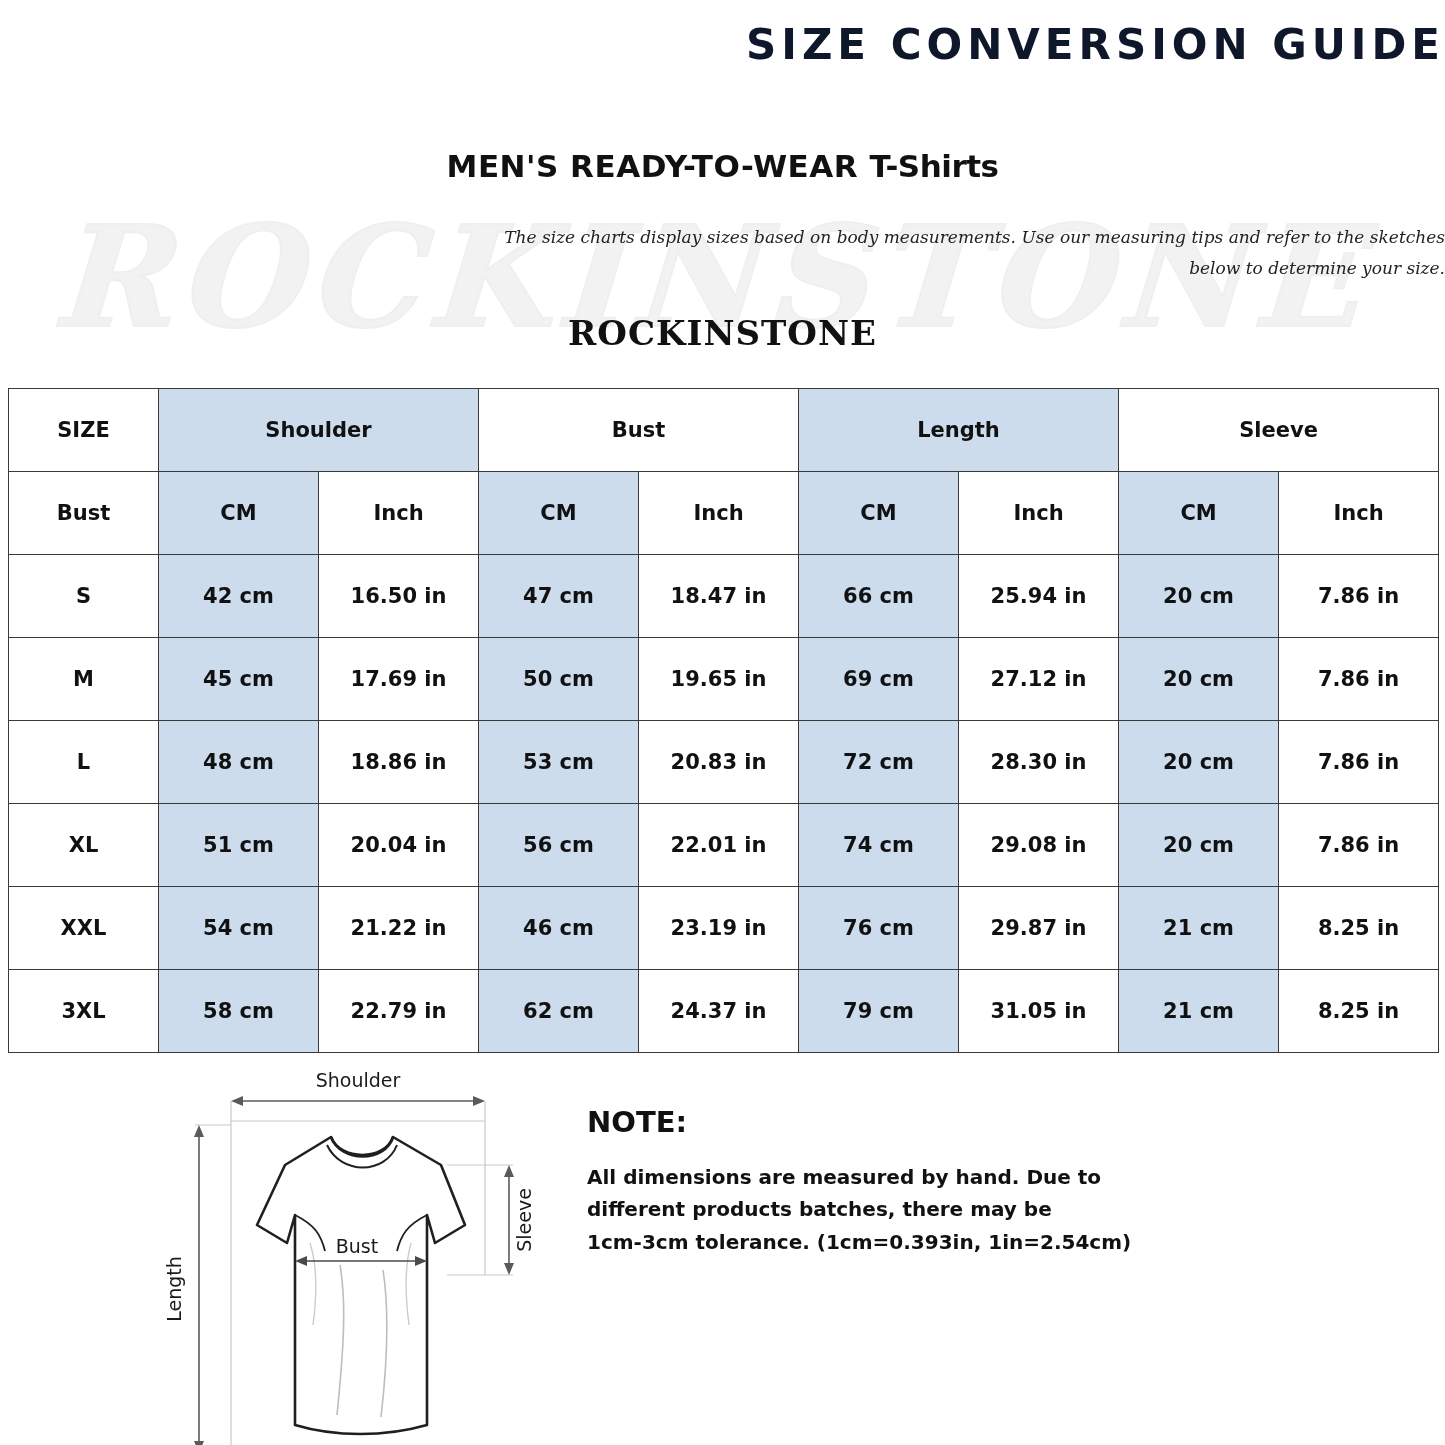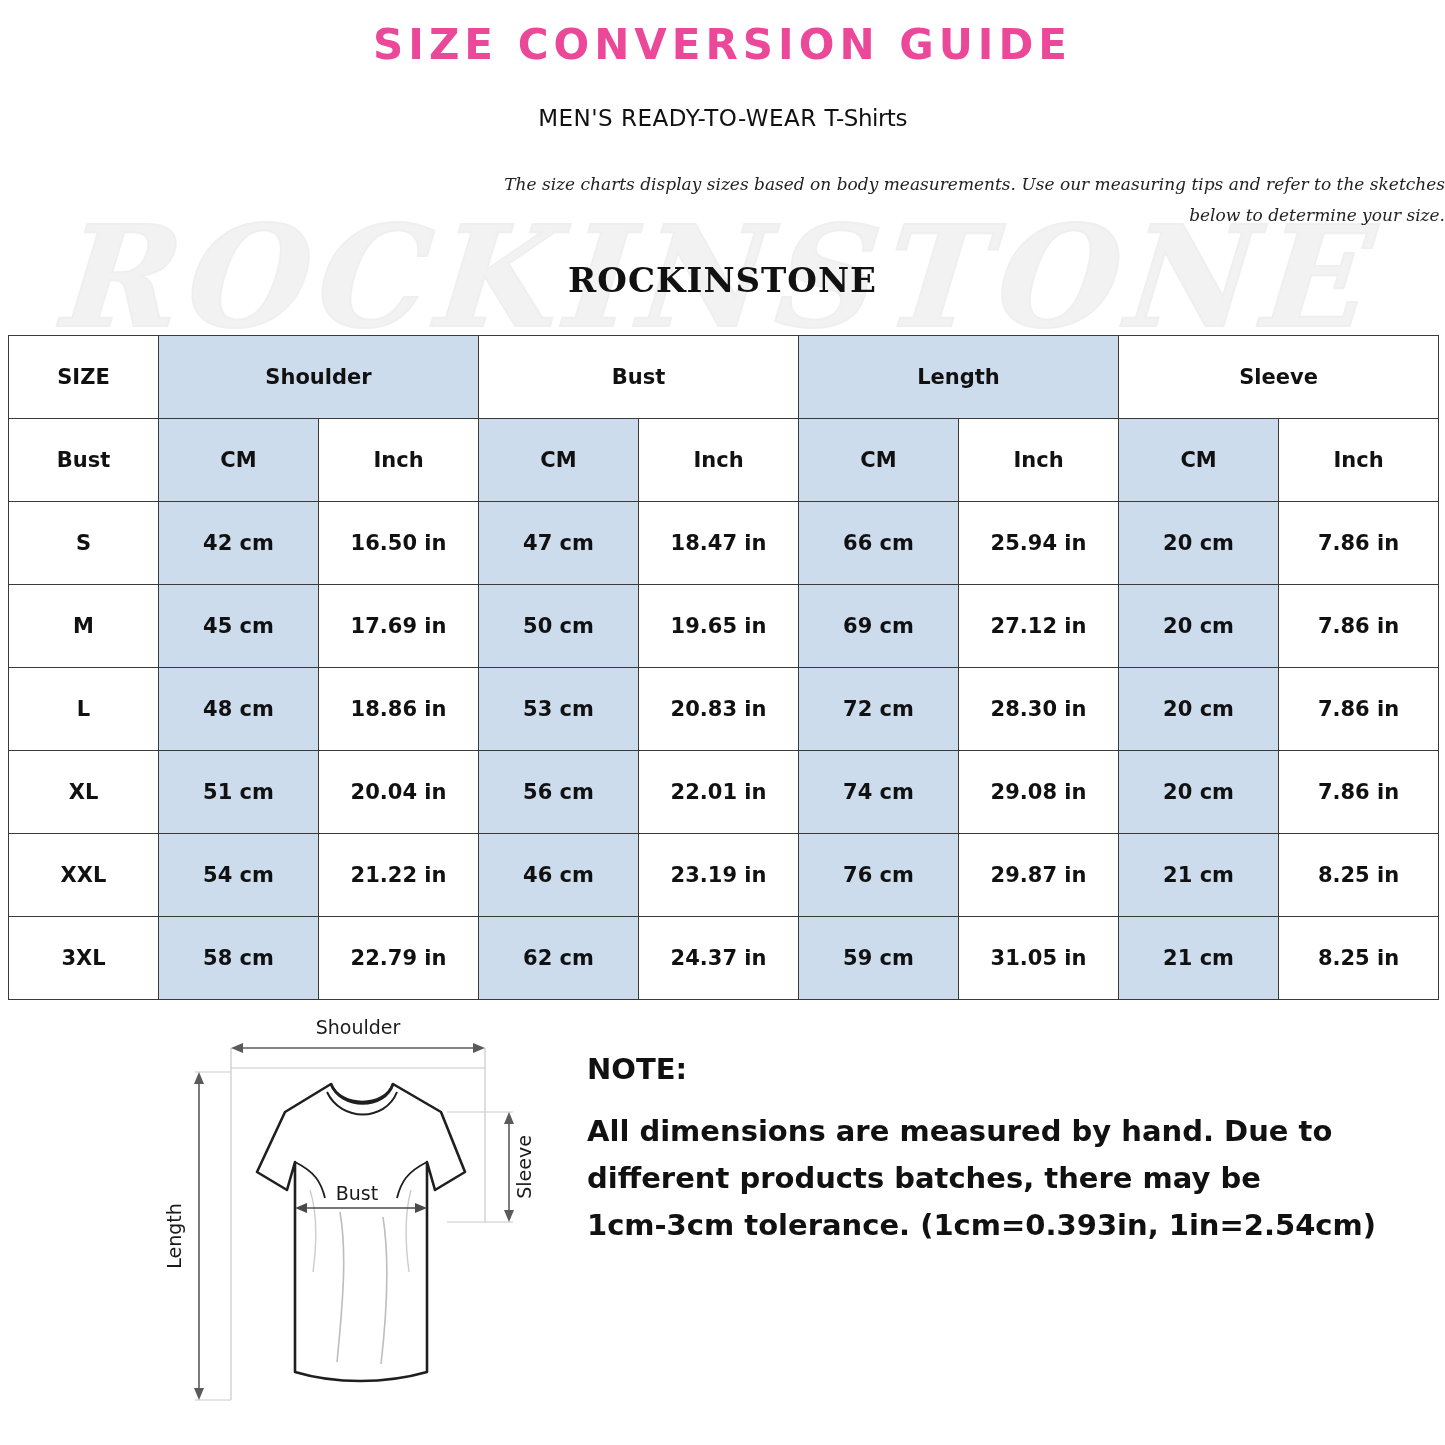--- a/index.html
+++ b/index.html
@@ -41,36 +41,36 @@
     pointer-events: none;
     transform: skewX(-6deg);
     user-select: none;
     z-index: 0;
   }
 
   
   .title {
     position: relative;
     z-index: 2;
-    text-align: center;
+    text-align: right;
     font-family: "DejaVu Sans", sans-serif;
     font-size: 42px;
     font-weight: bold;
     letter-spacing: 5px;
     padding-top: 20px;
-    color: #ec4899;
+    color: #0f172a;
   }
   .subtitle {
     position: relative;
     z-index: 2;
     text-align: center;
-    font-size: 23px;
-    font-weight: normal;
+    font-size: 31px;
+    font-weight: bold;
     letter-spacing: 0.5px;
-    margin-top: 36px;
+    margin-top: 79px;
     color: #111;
   }
   .subtitle .sub-strong {
     font-family: "DejaVu Sans", sans-serif;
     letter-spacing: -0.5px;
   }
   .desc {
     position: relative;
     z-index: 2;
     text-align: right;
@@ -144,21 +144,21 @@
     margin-top: 40px;
     flex: 1 1 auto;
   }
   .note-title {
     font-size: 29px;
     font-weight: bold;
     color: #111;
     margin-bottom: 22px;
   }
   .note-line {
-    font-size: 29px;
+    font-size: 20px;
     font-weight: bold;
     color: #111;
     line-height: 1.62;
   }
 </style>
 </head>
 <body>
 
 <div class="page">
 
@@ -266,21 +266,21 @@
           <td>29.87  in</td>
           <td class="shade">21 cm</td>
           <td>8.25  in</td>
         </tr>
         <tr>
           <td>3XL</td>
           <td class="shade">58 cm</td>
           <td>22.79  in</td>
           <td class="shade">62 cm</td>
           <td>24.37  in</td>
-          <td class="shade">59 cm</td>
+          <td class="shade">79 cm</td>
           <td>31.05  in</td>
           <td class="shade">21 cm</td>
           <td>8.25  in</td>
         </tr>
       </tbody>
     </table>
   </div>
 
   <div class="bottom">
 

